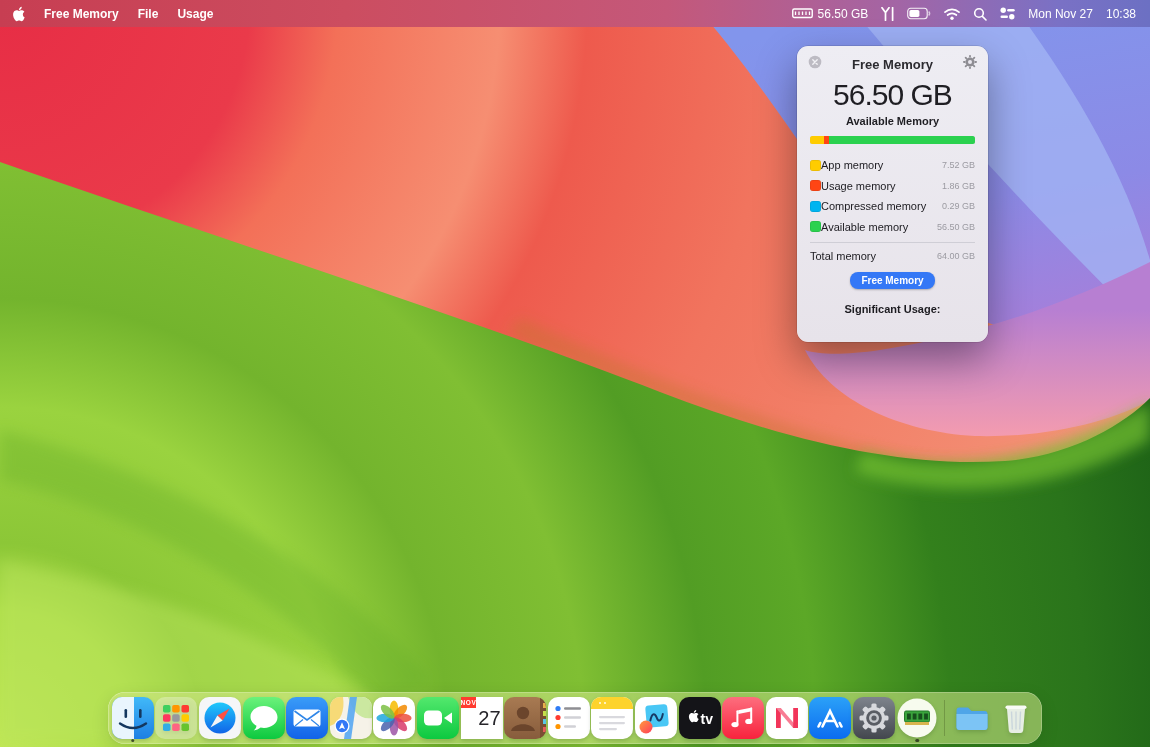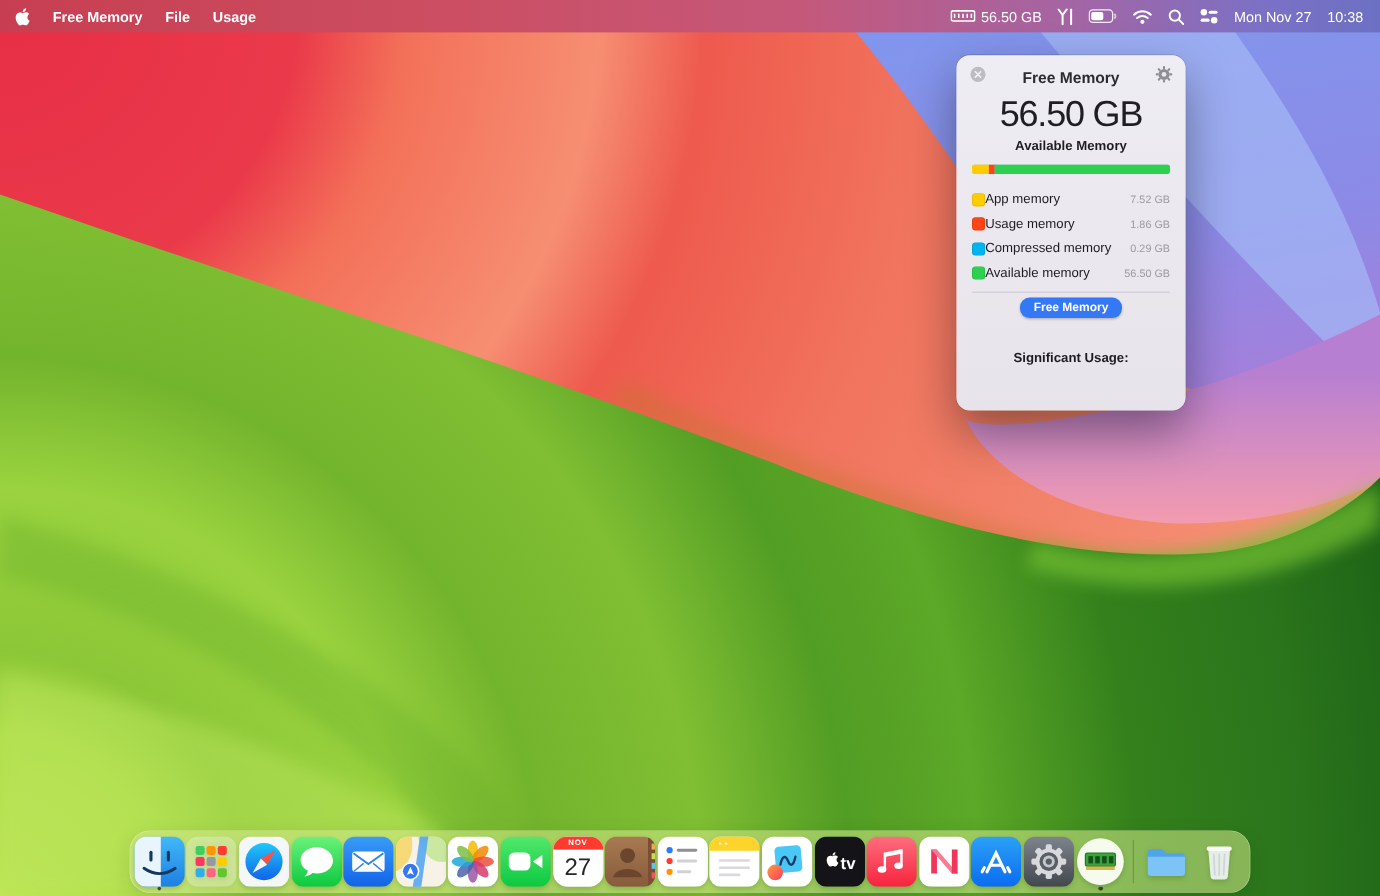--- a/index.html
+++ b/index.html
@@ -35,33 +35,33 @@
   .swatch{width:11px;height:11px;border-radius:3px;flex:none;box-shadow:inset 0 0 0 .5px rgba(0,0,0,.14)}
   .legend-label{font-size:11px;color:#1d1c21;margin-left:0}
   .legend-value{margin-left:auto;font-size:9px;color:#9b9aa1}
   .po-divider{height:1px;background:#cfced6;margin:5px 13px 0}
   .po-total{display:flex;align-items:center;margin:0 13px;height:25px}
   .po-total-label{font-size:11px;color:#1d1c21}
   .po-total-value{margin-left:auto;font-size:9px;color:#9b9aa1}
   .po-button{display:block;margin:4px auto 0;border:none;border-radius:8px;color:#fff;
     font-size:10px;font-weight:700;padding:3px 11px;font-family:inherit;cursor:pointer;
     box-shadow:0 1px 2px rgba(0,0,0,.25)}
-  .po-usage{text-align:center;font-size:11px;font-weight:700;color:#1d1c21;margin-top:28px}
+  .po-usage{text-align:center;font-size:11px;font-weight:700;color:#1d1c21;margin-top:14px}
 
   
   .dock{position:absolute;left:108px;top:692px;width:934px;height:52px;border-radius:17px;
     background:rgba(209,232,138,.55);box-sizing:border-box;display:flex;align-items:center;padding:0 3px;
     box-shadow:inset 0 0 0 .5px rgba(255,255,255,.45),0 6px 18px rgba(0,30,0,.12)}
   .dock-item{width:43.6px;height:46px;display:flex;align-items:center;justify-content:center;
     position:relative;flex:none;cursor:pointer}
   .dock-item>svg,.cal-icon{width:42px;height:42px;filter:drop-shadow(0 2px 2px rgba(0,40,0,.18))}
   .run-dot{position:absolute;bottom:-1px;left:50%;transform:translateX(-50%);
     width:3.5px;height:3.5px;border-radius:50%;background:rgba(35,45,25,.8)}
   .dock-sep{width:1px;height:36px;background:rgba(50,70,20,.28);margin:0 5px;flex:none}
-  .cal-icon{border-radius:12px;background:#fff;overflow:hidden;display:flex;flex-direction:column}
+  .cal-icon{border-radius:0;background:#fff;overflow:hidden;display:flex;}
   .cal-month{height:11px;background:#ff3b30;color:#fff;font-size:6.5px;font-weight:700;
     text-align:center;line-height:11px;letter-spacing:.6px}
   .cal-day{flex:1;display:flex;align-items:center;justify-content:center;font-size:20px;
     font-weight:400;color:#26252a}
 </style>
 </head>
 <body>
 
 <svg class="wallpaper" viewBox="0 0 1150 747" preserveAspectRatio="none">
   <defs>
@@ -225,20 +225,24 @@
     <span class="legend-value">0.29 GB</span>
   </div>
 
   <div class="legend-row">
     <span class="swatch" style="background: rgb(43, 209, 79);"></span>
     <span class="legend-label">Available memory</span>
     <span class="legend-value">56.50 GB</span>
   </div>
 </div>
   <div class="po-divider"></div>
+  <div class="po-total">
+    <span class="po-total-label">Total memory</span>
+    <span class="po-total-value">64.00 GB</span>
+  </div>
   <button class="po-button" style="background: rgb(52, 120, 246);">Free Memory</button>
   <div class="po-usage">Significant Usage:</div>
 </div>
 
 <div class="dock">
 
   <div class="dock-item">
     <svg viewBox="0 0 42 42">
         <defs>
           <linearGradient id="fndg" x1="0" y1="0" x2="0" y2="1">

